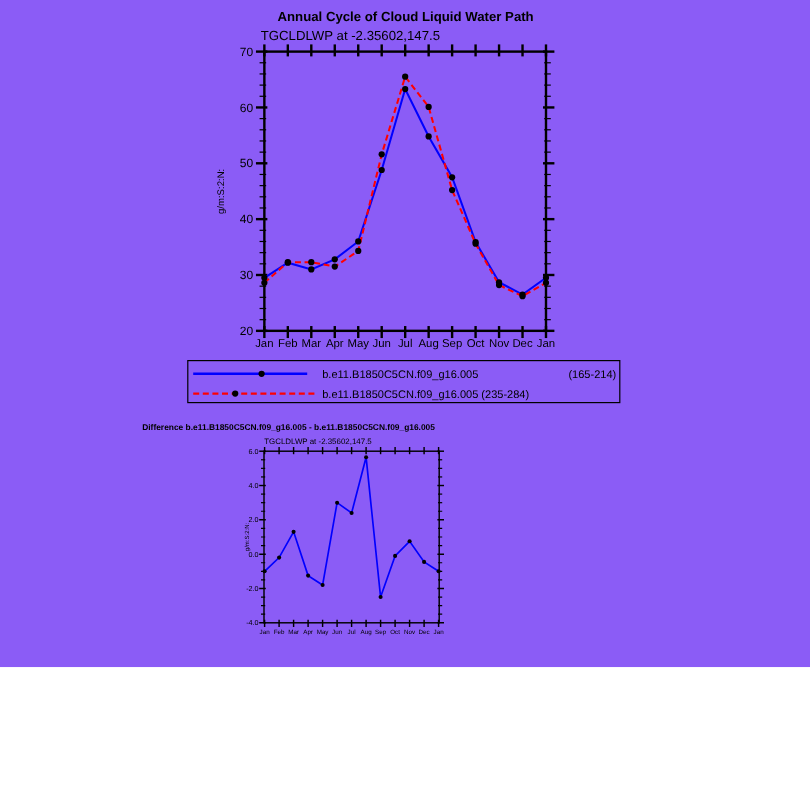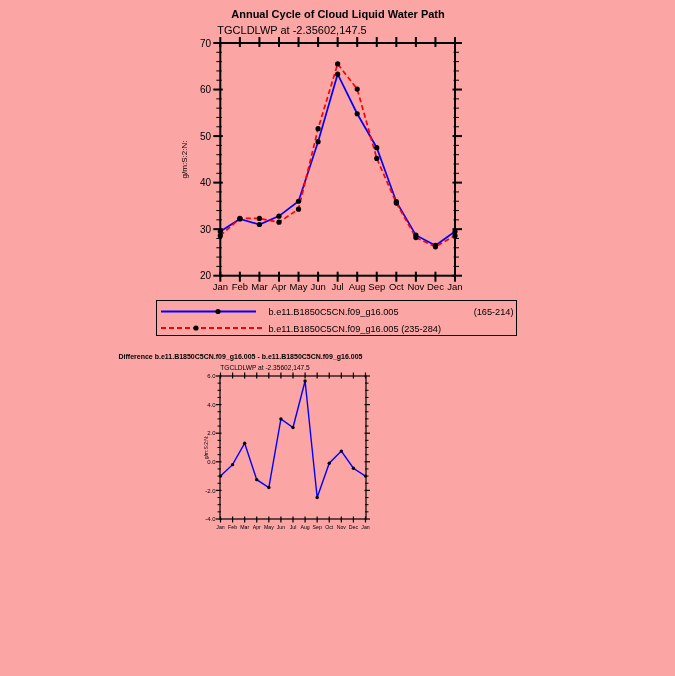--- a/index.html
+++ b/index.html
@@ -1,16 +1,16 @@
 <!DOCTYPE html>
 <html><head>
 <meta charset="utf-8">
 <style>
   html,body{margin:0;padding:0;background:#ffffff;}
-  .canvas{position:relative;width:675px;height:676px;background:#fca5a5;overflow:hidden;text-align:center;}
+  .canvas{position:relative;width:675px;height:556px;background:#8b5cf6;overflow:hidden;text-align:center;}
   svg text{font-family:"Liberation Sans","DejaVu Sans",sans-serif;fill:#000000;}
   .t-title{font-size:11px;font-weight:bold;}
   .t-sub{font-size:11px;}
   .t-ylab{font-size:8px;}
   .t-leg{font-size:9.2px;}
   .d-title{font-size:7px;font-weight:bold;}
   .d-sub{font-size:6.6px;}
   .d-ylab{font-size:5px;}
   .legend-box{fill:none;stroke:#000000;stroke-width:1;}
 </style>

